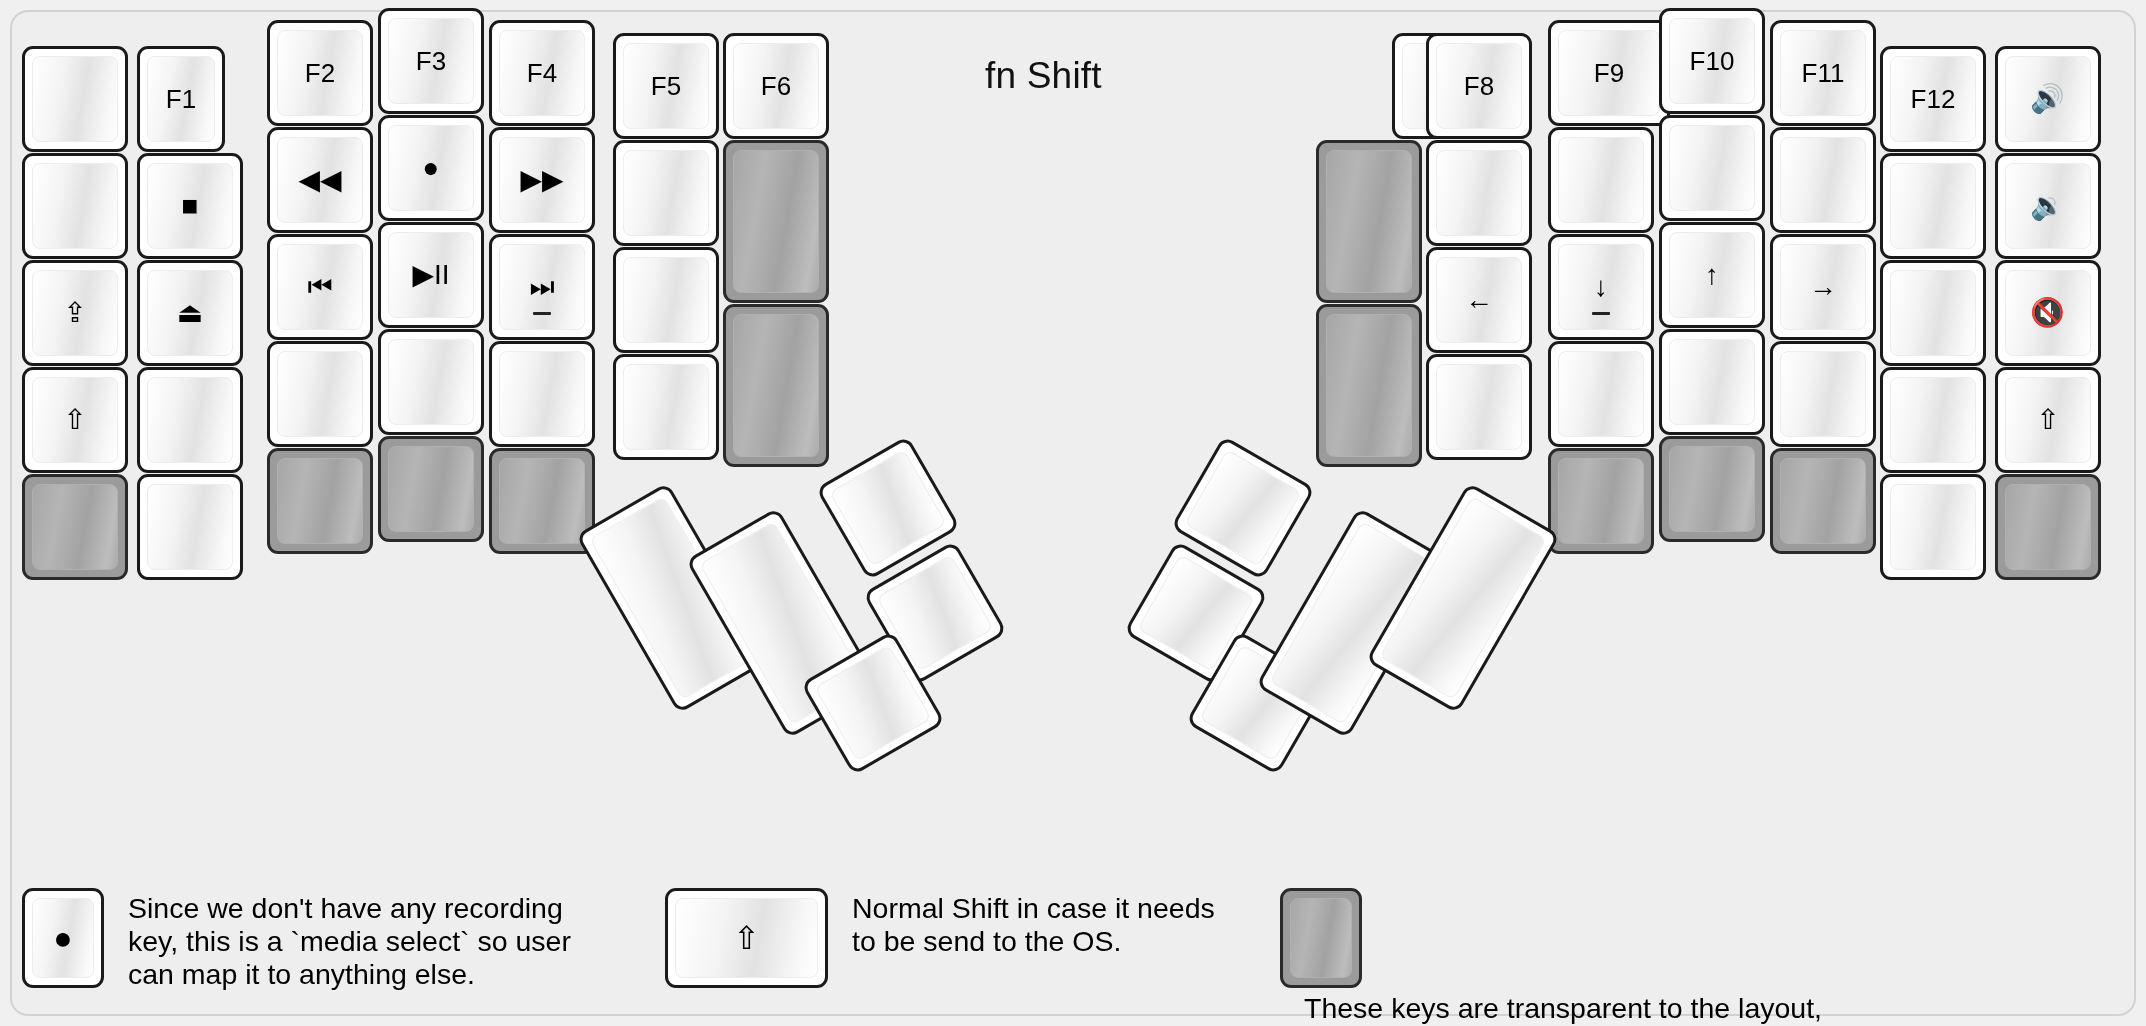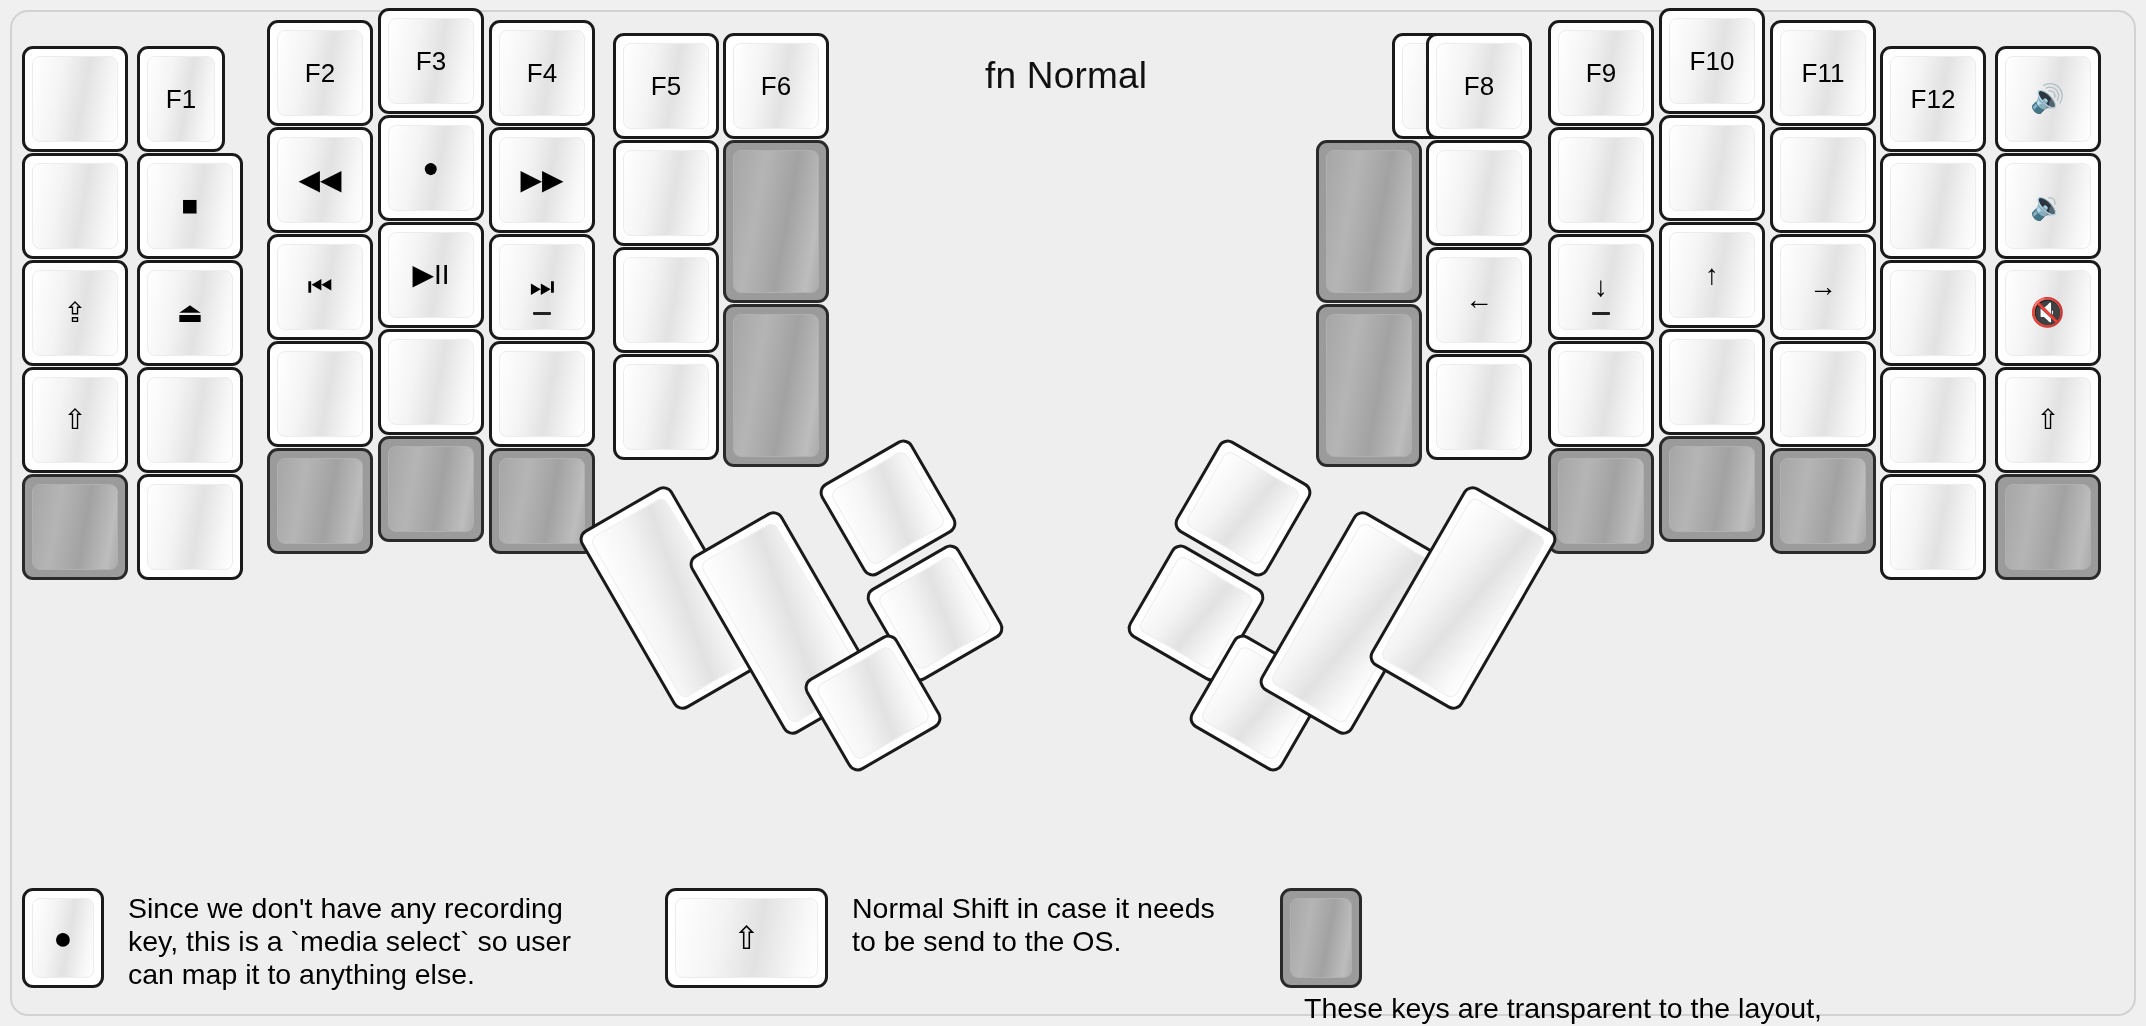--- a/index.html
+++ b/index.html
@@ -96,21 +96,21 @@
     white-space:pre-line;
     padding-top:4px;
   }
 </style>
 </head>
 <body>
 
 <div id="root">
   <div class="frame"></div>
 
-  <div class="title">fn Normal</div>
+  <div class="title">fn Shift</div>
 
   <div id="keys-layer">
       <div class="key" style="left: 22px; top: 46px; width: 106px; height: 106px;">
         <div class="cap">
           <span class="glyph"></span>
         </div>
       </div>
       <div class="key" style="left: 22px; top: 153px; width: 106px; height: 106px;">
         <div class="cap">
           <span class="glyph"></span>
@@ -295,21 +295,21 @@
       <div class="key" style="left: 1426px; top: 247px; width: 106px; height: 106px;">
         <div class="cap">
           <span class="glyph">←</span>
         </div>
       </div>
       <div class="key" style="left: 1426px; top: 354px; width: 106px; height: 106px;">
         <div class="cap">
           <span class="glyph"></span>
         </div>
       </div>
-      <div class="key" style="left: 1548px; top: 20px; width: 106px; height: 106px;">
+      <div class="key" style="left: 1548px; top: 20px; width: 122px; height: 106px;">
         <div class="cap">
           <span class="lbl">F9</span>
         </div>
       </div>
       <div class="key" style="left: 1548px; top: 127px; width: 106px; height: 106px;">
         <div class="cap">
           <span class="glyph"></span>
         </div>
       </div>
       <div class="key" style="left: 1548px; top: 234px; width: 106px; height: 106px;">

